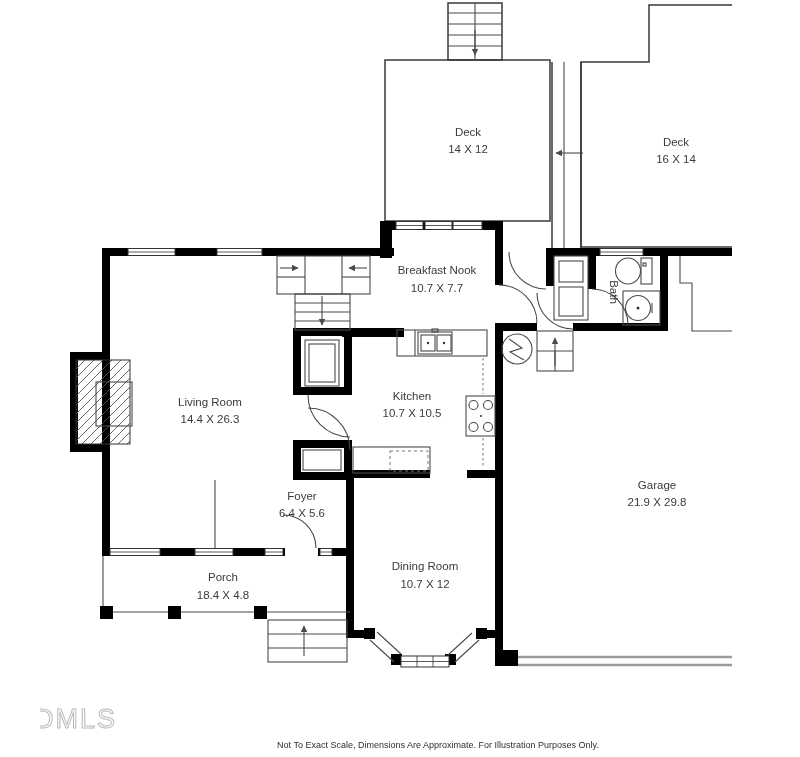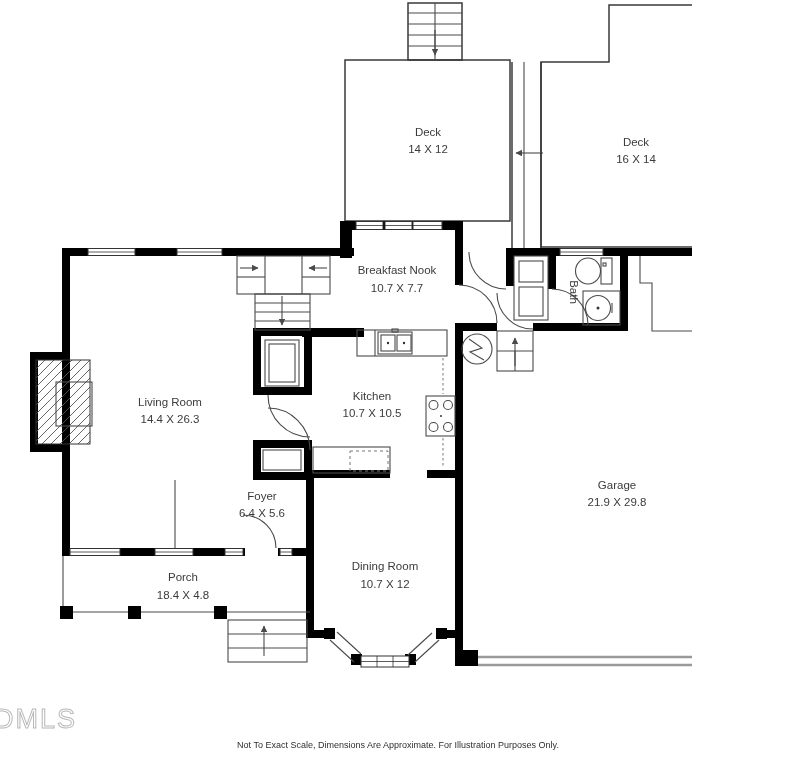--- a/index.html
+++ b/index.html
@@ -1,17 +1,17 @@
 <!DOCTYPE html>
 <html style="--wall: #000000; --line: #4a4a4a; --garage_door: #9a9a9a; --label: #3b3b3b; --watermark: #b9b9b9; --background: #ffffff;"><head>
 <meta charset="utf-8">
 <style>
   html,body{margin:0;padding:0;background:#fff;}
   #page{position:relative;width:692px;height:757px;background:#fff;overflow:hidden;
-        font-family:"Liberation Sans",sans-serif;}
+        font-family:"Liberation Sans",sans-serif;padding-left:40px;}
   svg{display:block;}
   .wall{fill:var(--wall,#000);}
   .tl{stroke:var(--line,#4a4a4a);stroke-width:1.1;fill:none;}
   .tlf{stroke:var(--line,#4a4a4a);stroke-width:1.1;fill:#fff;}
   .deck{stroke:#3a3a3a;stroke-width:1.5;fill:none;}
   .win{fill:#fff;stroke:#333;stroke-width:1;}
   .winline{stroke:#333;stroke-width:0.8;}
   .post{fill:#000;}
   .gdoor{stroke:var(--garage_door,#9a9a9a);stroke-width:2.4;}
   .dash{stroke:#777;stroke-width:1;stroke-dasharray:2.5,2.5;fill:none;}

